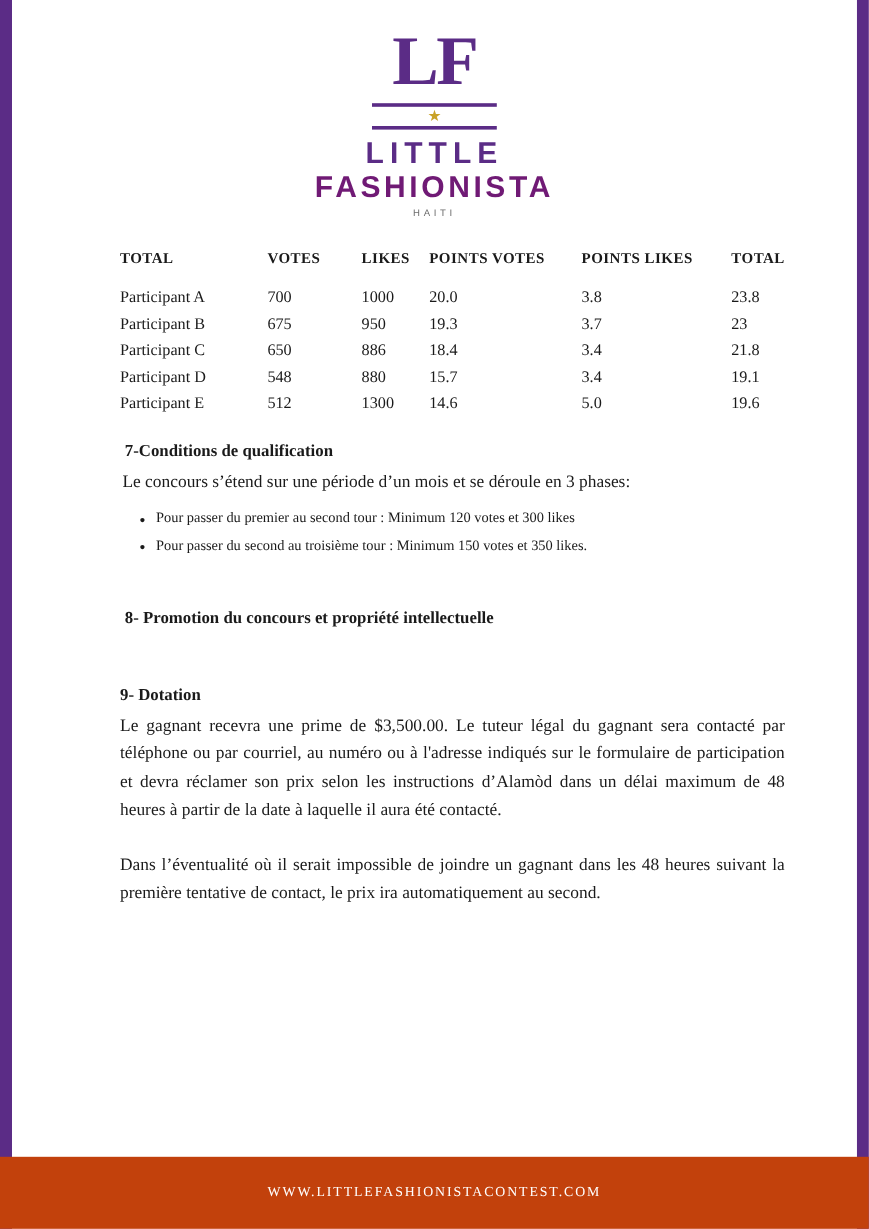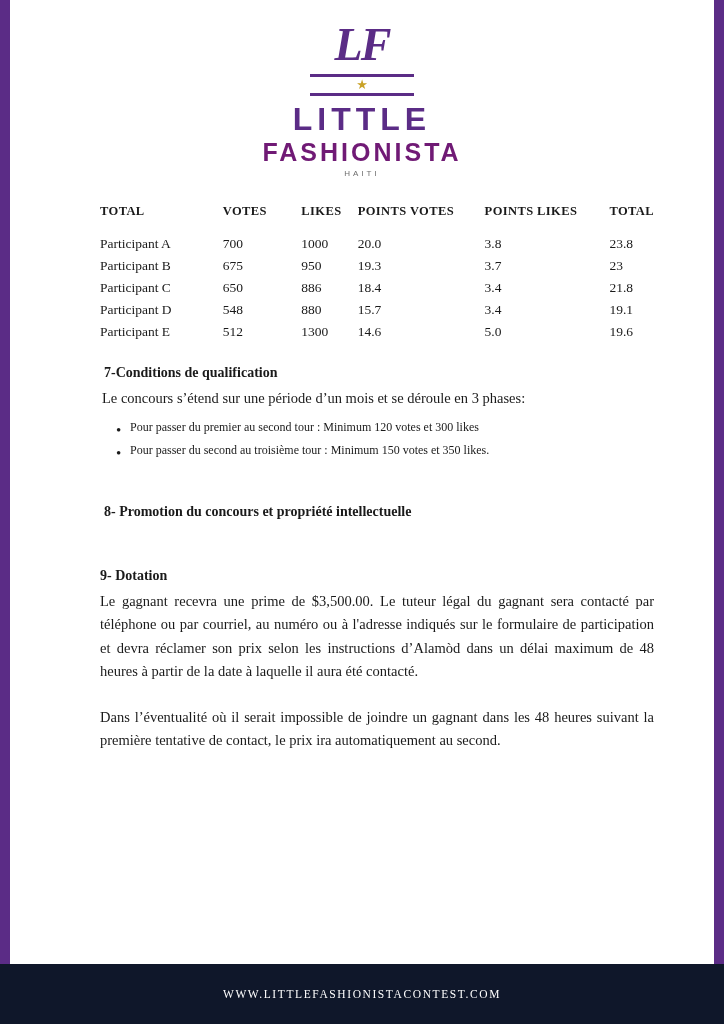--- a/index.html
+++ b/index.html
@@ -44,25 +44,24 @@
     padding-top: 22px;
   }
   .logo-mark {
     display: block;
     margin: 0 auto;
     line-height: 1;
   }
   .logo-lf {
     font-family: "Liberation Serif", serif;
     font-weight: bold;
-    font-size: 46px;
+    font-size: 58px;
     color: #5b2c86;
     letter-spacing: -2px;
     line-height: 1;
-    font-style: italic;
   }
   .logo-rule {
     width: 104px;
     height: 3px;
     background: #5b2c86;
     margin: 6px auto 0 auto;
   }
   .logo-star {
     color: #c9a227;
     font-size: 13px;
@@ -72,21 +71,21 @@
   .logo-rule2 {
     width: 104px;
     height: 3px;
     background: #5b2c86;
     margin: 2px auto 0 auto;
   }
   .logo-word {
     font-family: "Liberation Sans", sans-serif;
     font-weight: bold;
     color: #5b2c86;
-    font-size: 32px;
+    font-size: 25px;
     letter-spacing: 5px;
     line-height: 1.12;
     margin-top: 6px;
   }
   .logo-word2 {
     font-family: "Liberation Sans", sans-serif;
     font-weight: bold;
     color: #701a75;
     font-size: 25px;
     letter-spacing: 3px;
@@ -174,21 +173,21 @@
 
   .gap-big { height: 20px; }
 
   
   .footer {
     position: absolute;
     left: 0;
     right: 0;
     bottom: 0;
     height: 60px;
-    background: #0f172a;
+    background: #c2410c;
     display: flex;
     align-items: center;
     justify-content: center;
   }
   .footer-text {
     color: #ffffff;
     font-family: "Liberation Serif", serif;
     font-size: 11.5px;
     letter-spacing: 1.6px;
   }

